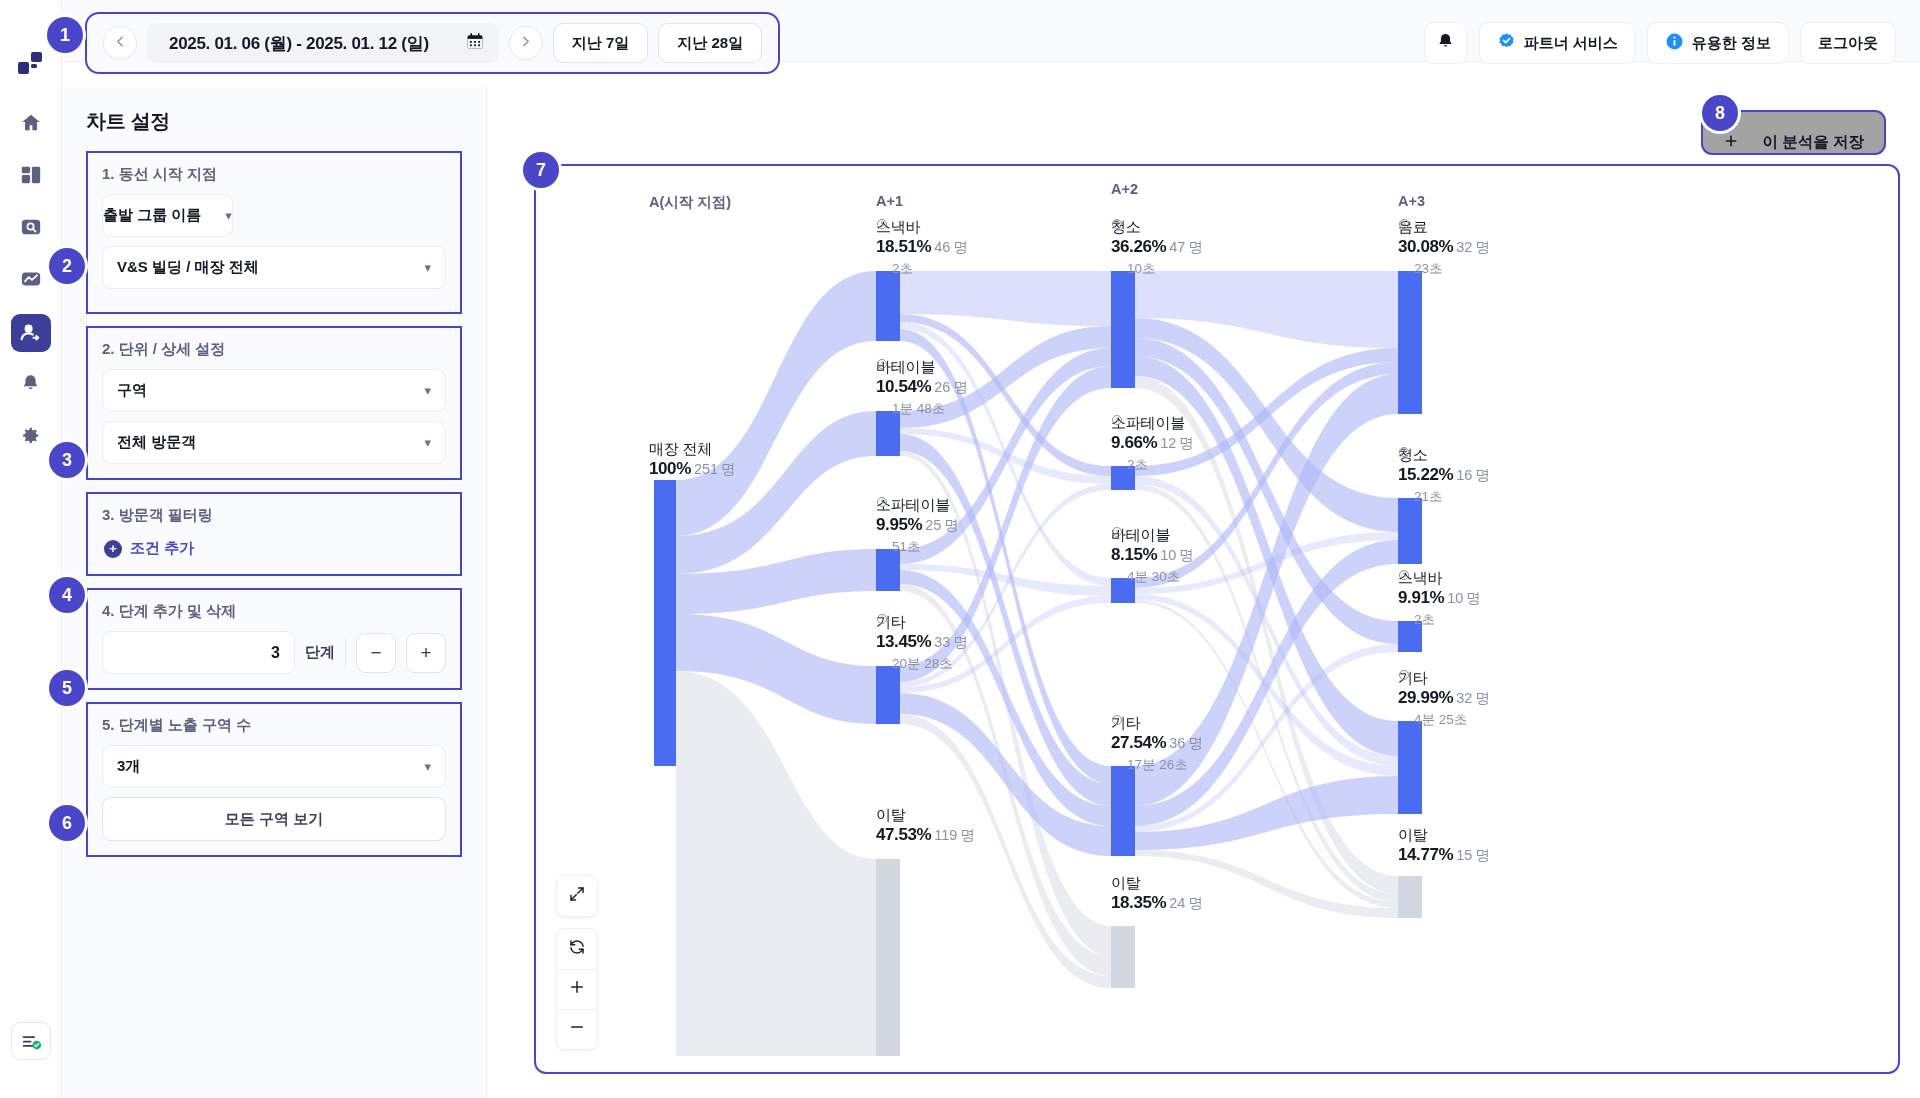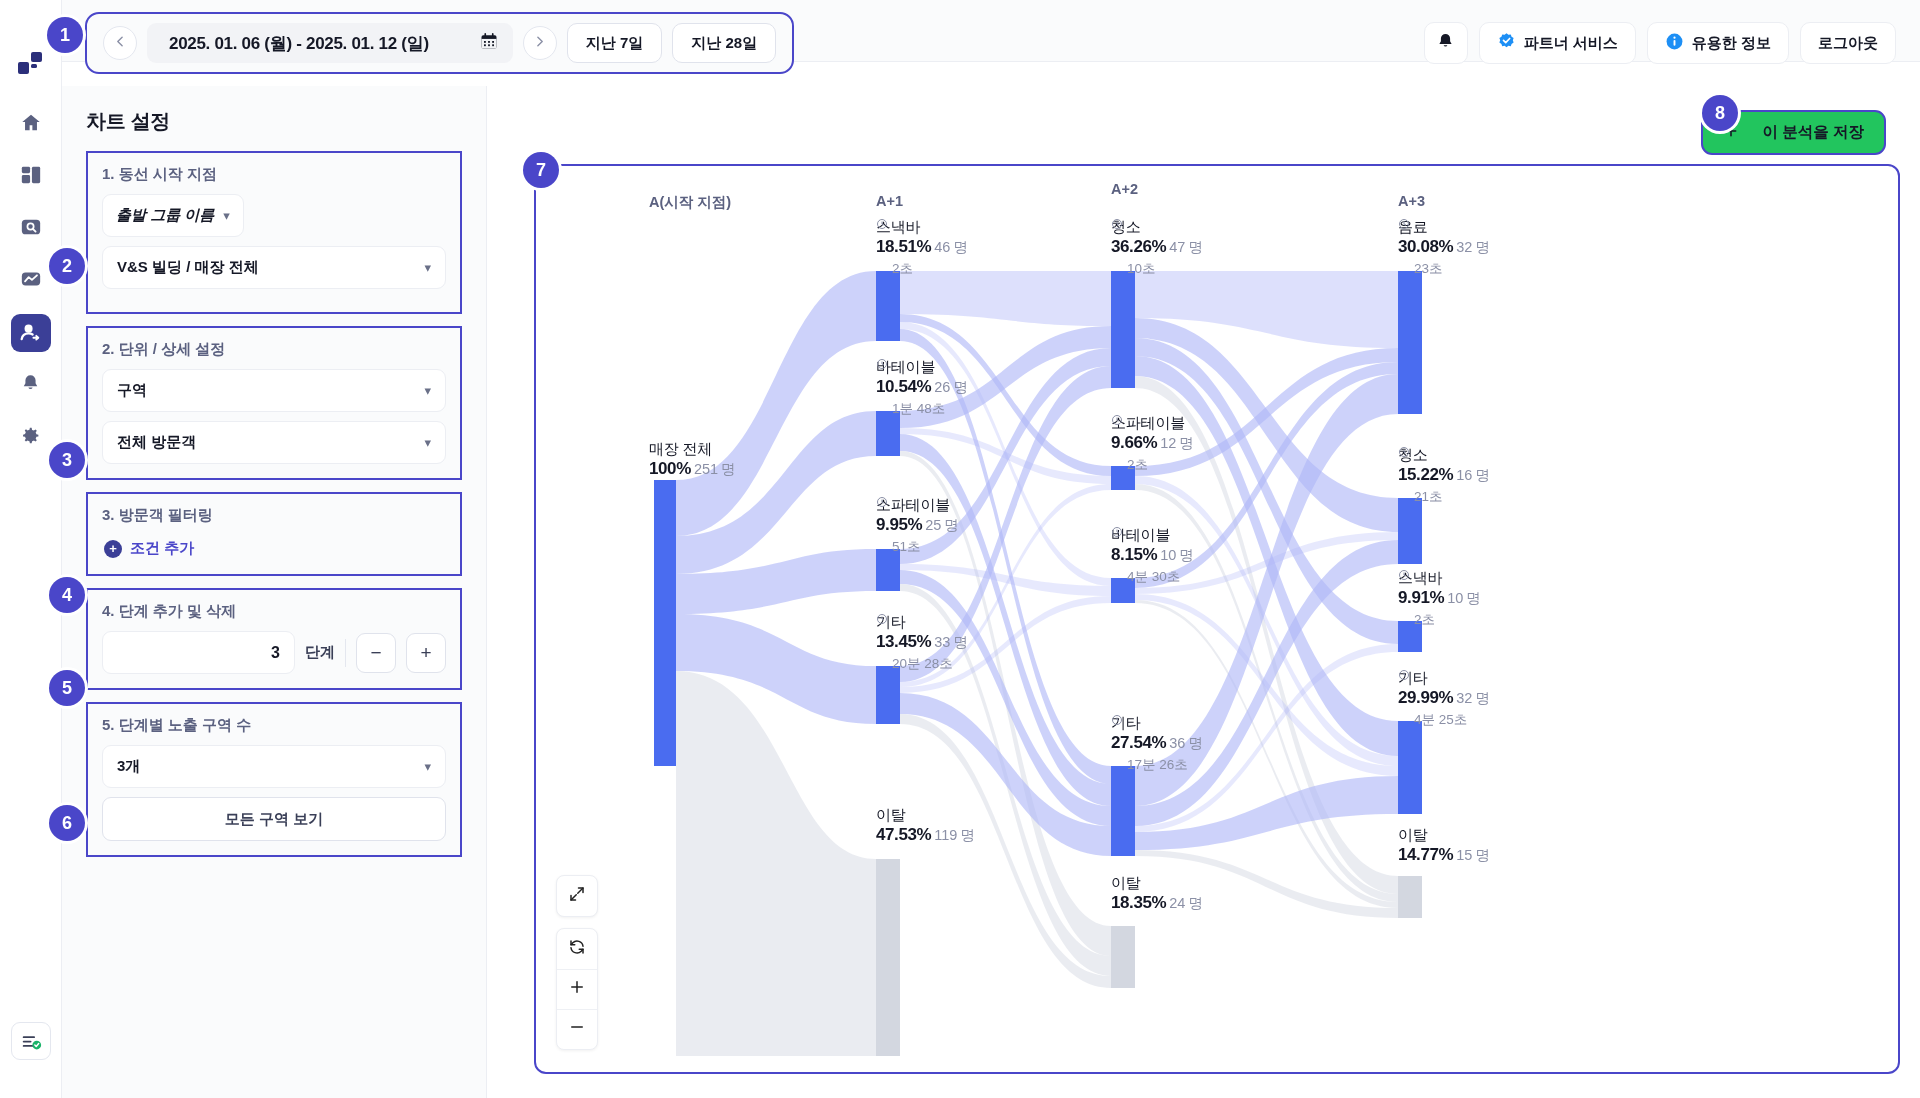--- a/index.html
+++ b/index.html
@@ -41,21 +41,21 @@
     border:2.5px solid #4a46c9; border-radius:14px;
     padding:9px 16px; background:#fafbfc;
   }
   .circ-arrow {
     width:34px; height:34px; border-radius:50%;
     border:1px solid #e4e7ef; background:#fff;
     display:flex; align-items:center; justify-content:center;
     color:#8b90a6; font-size:16px; line-height:1;
   }
   .date-field {
-    display:flex; align-items:center; gap:50px;
+    display:flex; align-items:center; gap:36px;
     background:#f2f3f6; border-radius:9px; height:40px;
     padding:0 14px 0 22px; min-width:340px; justify-content:center;
   }
   .date-text { font-size:17px; font-weight:700; color:#151826; letter-spacing:-0.3px; white-space:nowrap;}
   .pill-btn {
     height:40px; padding:0 18px; border-radius:10px;
     border:1px solid #e0e3ec; background:#fff;
     font-size:15px; font-weight:700; color:#151826;
     display:flex; align-items:center; white-space:nowrap;
   }
@@ -87,21 +87,21 @@
   .group {
     border:2.5px solid #4a46c9; border-radius:0;
     padding:12px 14px 14px; margin-bottom:12px; background:#fafbfc;
   }
   .group-label { font-size:15px; font-weight:700; color:#5b6180; margin-bottom:10px; }
   .select {
     background:#fff; border:1px solid #eceef3; border-radius:9px;
     height:43px; display:flex; align-items:center; justify-content:space-between;
     padding:0 14px; font-size:15px; font-weight:700; color:#151826; margin-bottom:9px;
   }
-  .select.auto { width:auto; display:inline-flex; gap:9px; padding:0 13px;font-style:italic; }
+  .select.auto { width:auto; display:inline-flex; gap:24px; padding:0 0; }
   .chev { color:#6a7088; font-size:13px; }
   .seg { display:flex; gap:0; border:1px solid #e4e7ef; border-radius:9px; overflow:hidden; background:#fff; }
   .seg > div { flex:1; height:41px; display:flex; align-items:center; justify-content:center;
      font-size:14.5px; font-weight:700; color:#3a3f57; }
   .seg > div.on { background:#dcdcfa; color:#4a46c9; border-radius:8px; }
   .addcond { display:flex; align-items:center; gap:8px; font-size:15px; font-weight:700; color:#4a46c9; padding:4px 2px 2px; }
   .plus-circ { width:18px; height:18px; border-radius:50%; background:#3b3f97; color:#fff;
      display:flex; align-items:center; justify-content:center; font-size:13px; line-height:1; font-weight:700;}
   .steprow { display:flex; align-items:center; gap:10px; }
   .stepinput { flex:1; height:43px; background:#fff; border:1px solid #eceef3; border-radius:9px;
@@ -110,22 +110,22 @@
   .divider-v { width:1px; height:28px; background:#e4e7ef; }
   .sqbtn { width:40px; height:40px; border:1px solid #e0e3ec; border-radius:9px; background:#fff;
      display:flex; align-items:center; justify-content:center; font-size:19px; color:#3a3f57; }
   .wide-btn { height:44px; border:1px solid #e0e3ec; border-radius:9px; background:#fff;
      display:flex; align-items:center; justify-content:center; font-size:15px; font-weight:700; color:#3a3f57; }
 
   
   .chartwrap { position:absolute; left:487px; top:86px; right:0; bottom:0; background:#fff; }
   .save-btn {
     position:absolute; right:34px; top:24px; height:45px; padding:0 20px;
-    border:2.5px solid #4a46c9; border-radius:11px; background:#22c55e;
-    display:flex; align-items:center; gap:23px;
+    border:2.5px solid #4a46c9; border-radius:11px; background:#a3a3a3;
+    display:flex; align-items:flex-end; gap:23px;
     font-size:15.5px; font-weight:700; color:#151826; z-index:30;
   }
   .chartbox {
     position:absolute; left:47px; top:78px; right:20px; bottom:24px;
     border:2.5px solid #4a46c9; border-radius:12px; background:#fff; overflow:hidden;
   }
   .sankey { position:absolute; inset:0; }
   .sankey svg { position:absolute; left:0; top:0; }
   .colhead { position:absolute; font-size:14.5px; font-weight:700; color:#5b6180; }
   .nodelbl { position:absolute; white-space:nowrap; }

